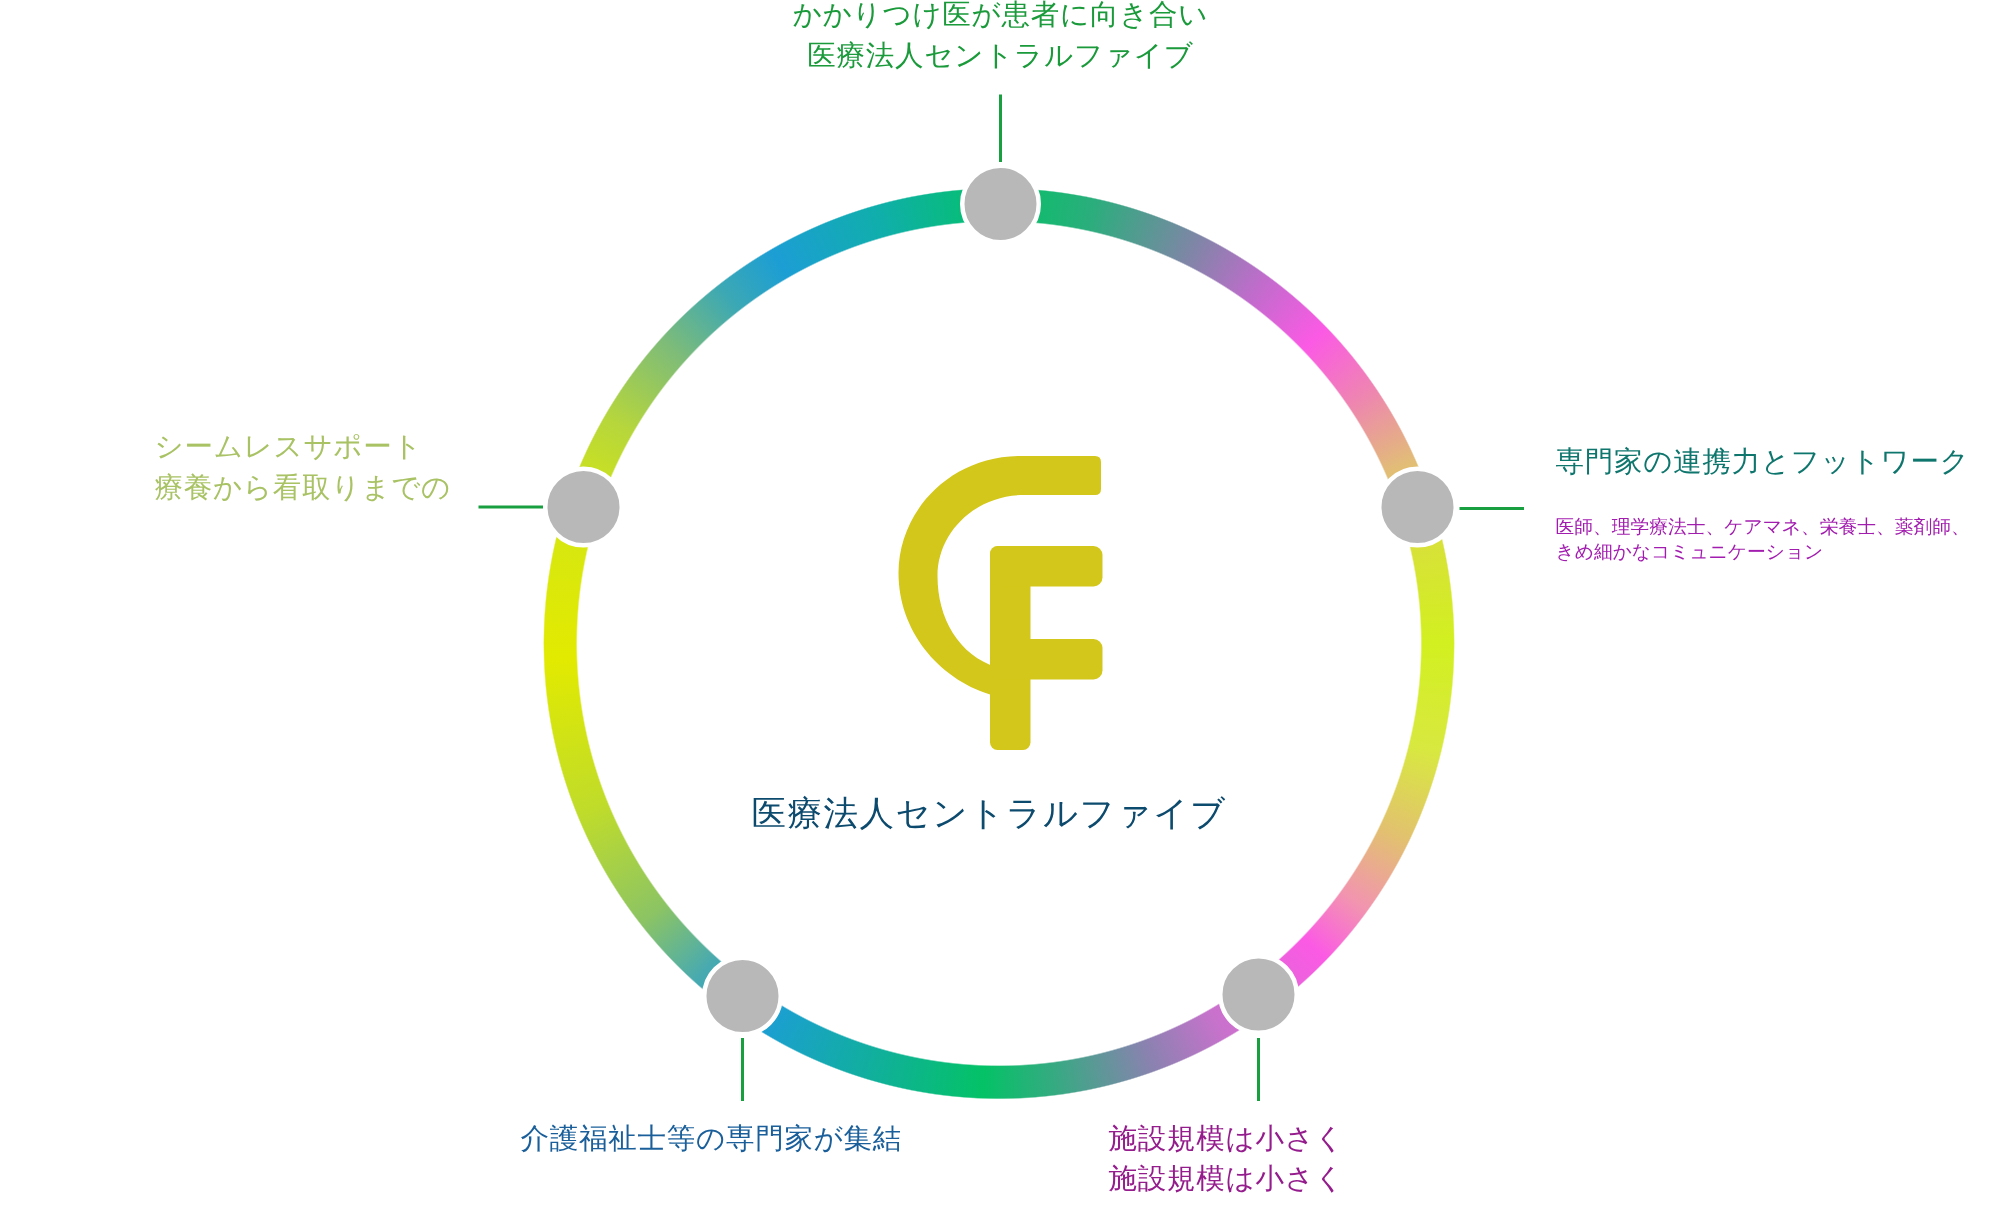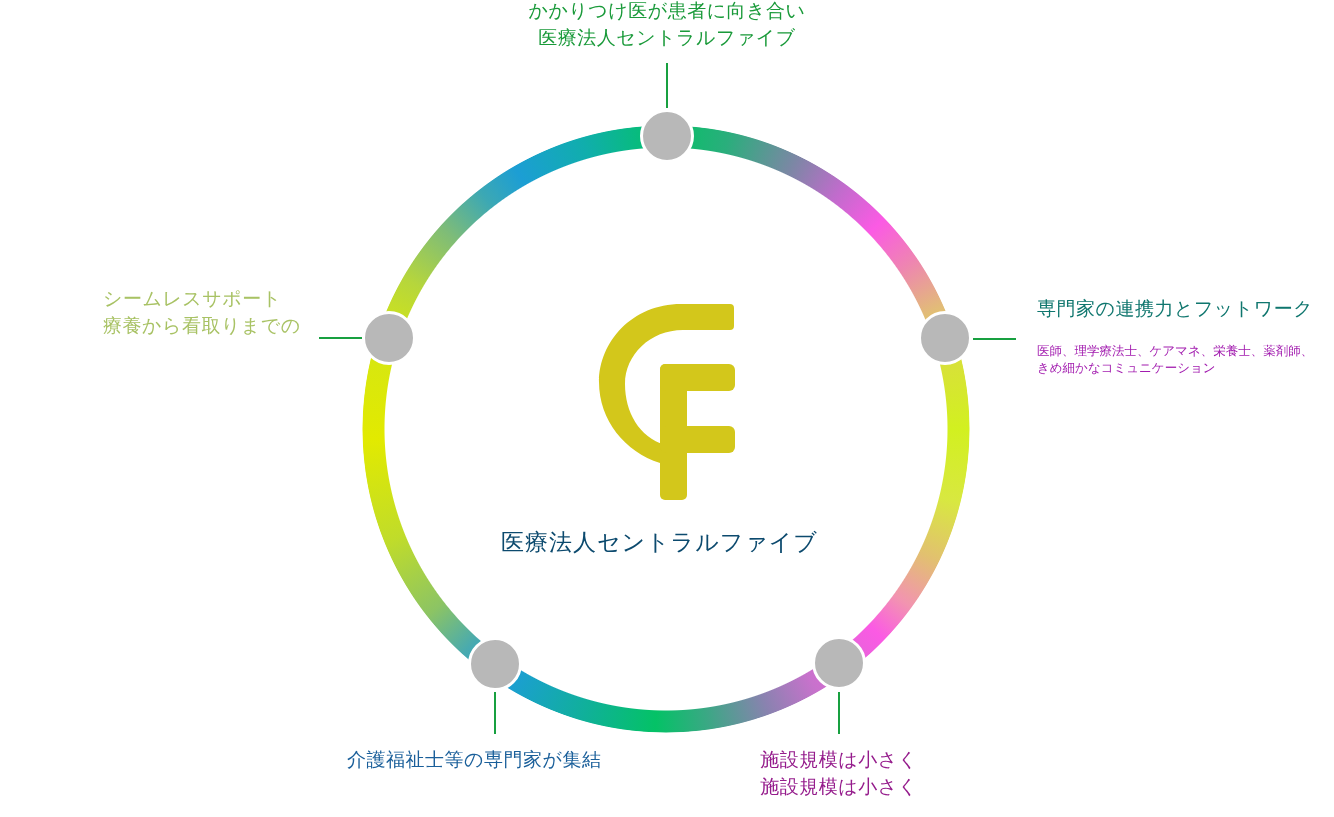--- a/index.html
+++ b/index.html
@@ -57,21 +57,21 @@
   <div>きめ細かなコミュニケーション</div>
 </div>
 
 <div class="label" style="left:103px; top:285px; color:#a8c264;">
   <div>シームレスサポート</div>
   <div>療養から看取りまでの</div>
 </div>
 
 <div class="label" style="left:347px; top:746px; color:#1a5f9a;">介護福祉士等の専門家が集結</div>
 
-<div class="label" style="left:739px; width:200px; top:746px; text-align:center; color:#951c8c;">
+<div class="label" style="left:739px; width:200px; top:746px; text-align:left; color:#951c8c;">
   <div>施設規模は小さく</div>
   <div>施設規模は小さく</div>
 </div>
 
 <svg class="logo" viewBox="0 0 145 205" xmlns="http://www.w3.org/2000/svg">
 
   <path d="M134 4 L98 4 A93 93 0 0 0 98 4 Z" fill="none"></path>
   <path d="M139 8 Q139 4 135 4 L86 4 C37 4 4 42 4 82 C4 120 30 152 65 163 L70 145 C44 137 30 112 30 84 C30 55 55 30 88 30 L135 30 Q139 30 139 26 Z" fill="#d3c71b"></path>
 
   <rect x="65" y="64" width="27" height="136" rx="5" fill="#d3c71b"></rect>

